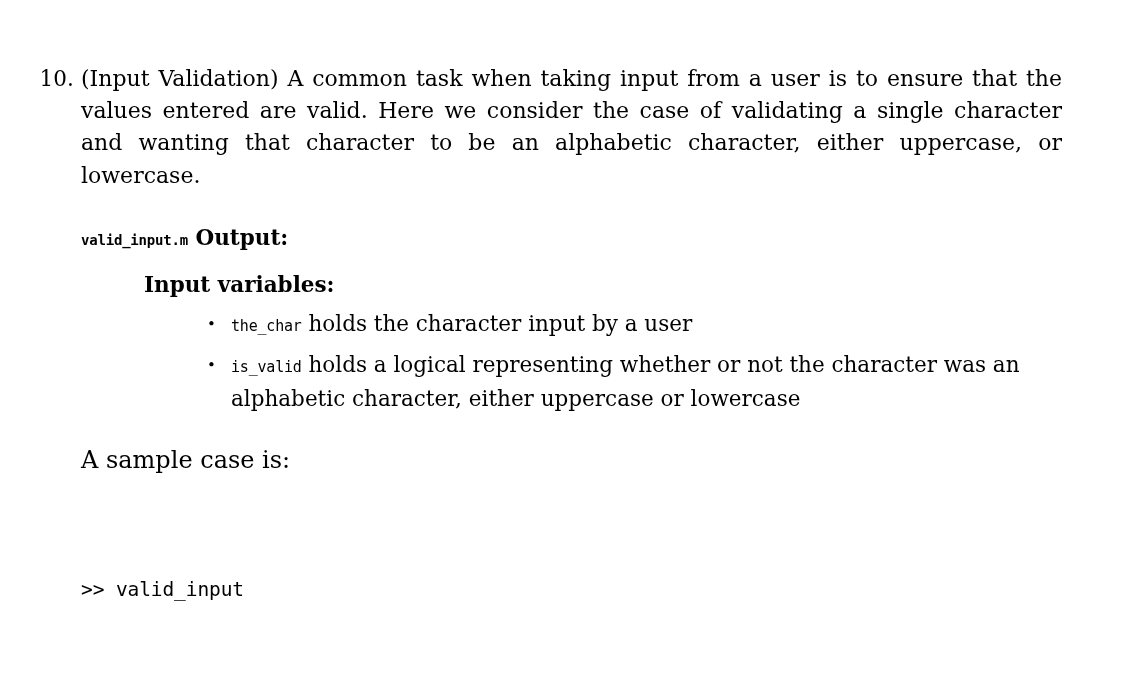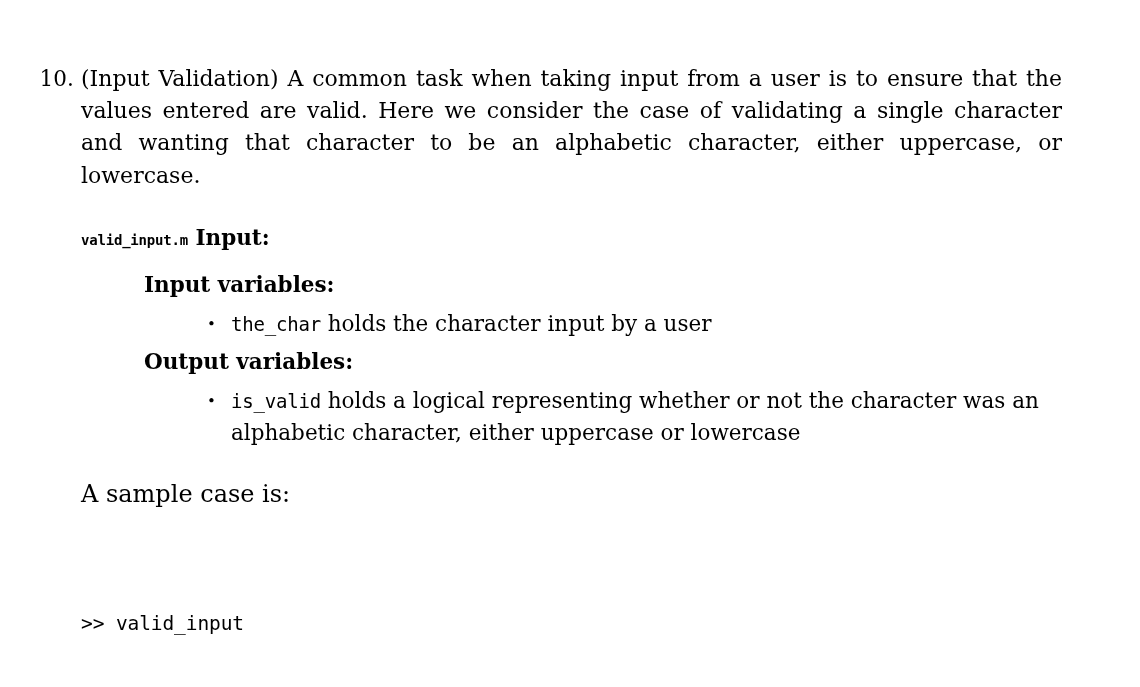--- a/index.html
+++ b/index.html
@@ -105,21 +105,21 @@
     width: 830px;
   }
   ul.bullets li .bullet-dot {
     position: absolute;
     left: 0;
     top: 0;
     font-size: 15px;
     line-height: 32.2px;
   }
   ul.bullets li .mono {
-    font-size: 19px;
+    font-size: 15px;
   }
 
   
   .sample-line {
     margin-top: 29px;
     font-size: 24px;
     line-height: 32px;
   }
 
   .code-block {
@@ -141,34 +141,33 @@
 
   <div class="problem">
 
     <div class="problem-number">10.</div>
 
     <div class="problem-body">
 
       <p class="para">(Input Validation) A common task when taking input from a user is to ensure that the values entered are valid. Here we consider the case of validating a single character and wanting that character to be an alphabetic character, either uppercase, or lowercase.</p>
 
       <div class="script-head">
-        <span class="mono">valid_input.m</span><span class="serif-bold">&nbsp;</span><span class="serif-bold">Input:</span>
+        <span class="mono">valid_input.m</span><span class="serif-bold">&nbsp;</span><span class="serif-bold">Output:</span>
       </div>
 
       <div class="var-group">
 
         <div class="var-head">Input variables:</div>
 
         <ul class="bullets">
           <li>
             <span class="bullet-dot">•</span><span class="mono">the_char</span><span> holds the character input by a user</span>
           </li>
         </ul>
 
-        <div class="var-head tight">Output variables:</div>
 
         <ul class="bullets">
           <li>
             <span class="bullet-dot">•</span><span class="mono">is_valid</span><span> holds a logical representing whether or not the character was an alphabetic character, either uppercase or lowercase</span>
           </li>
         </ul>
 
       </div>
 
       <div class="sample-line">A sample case is:</div>

